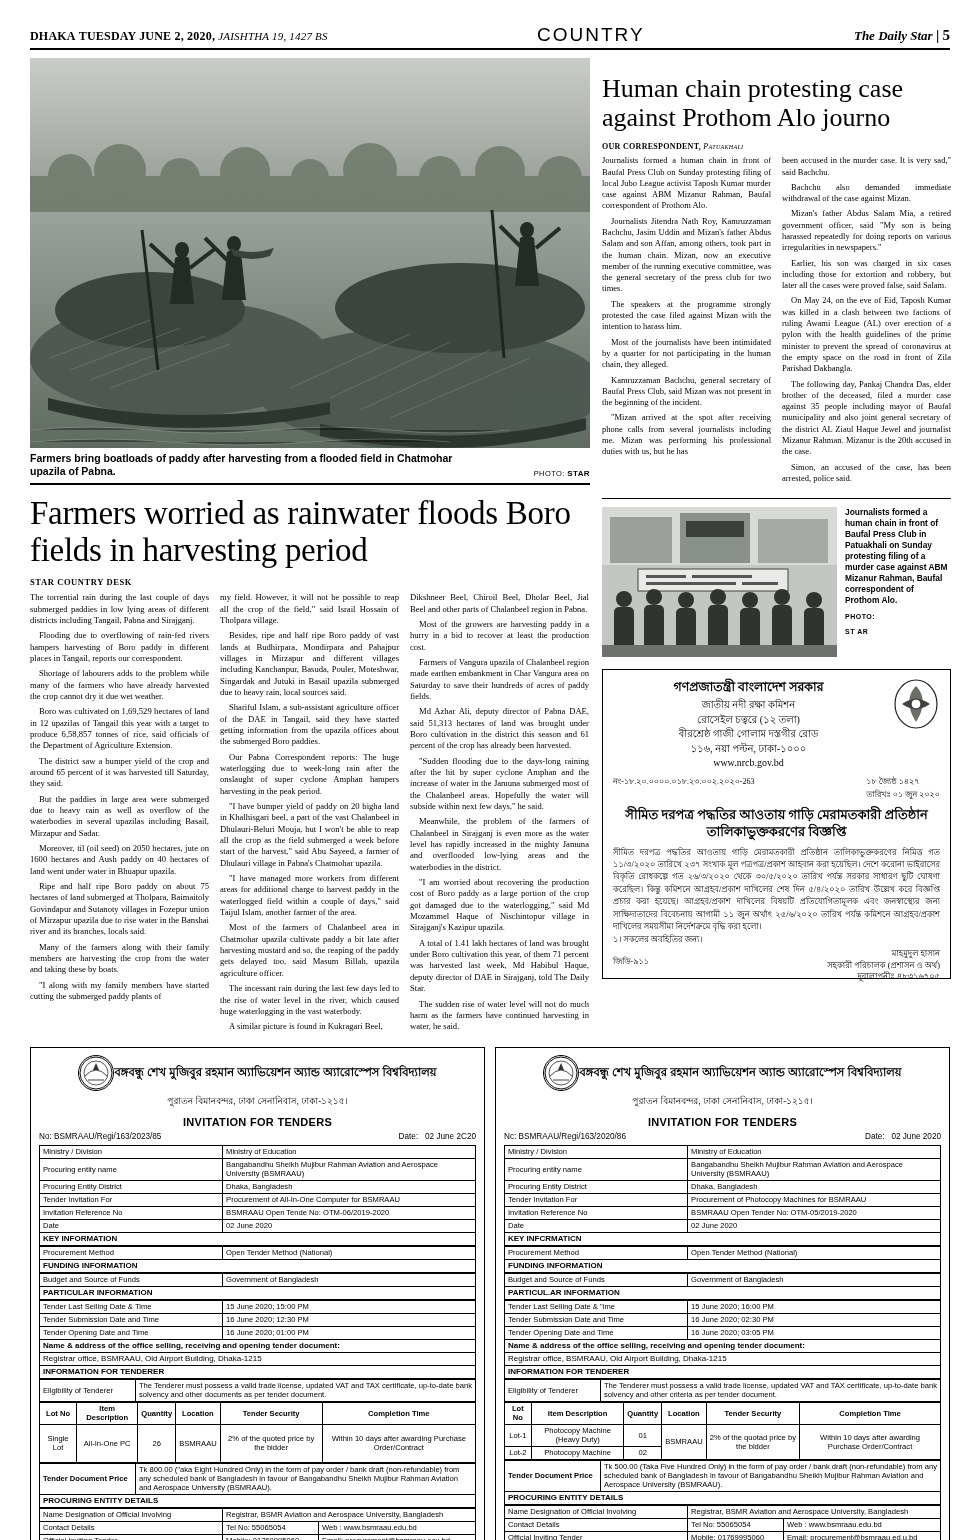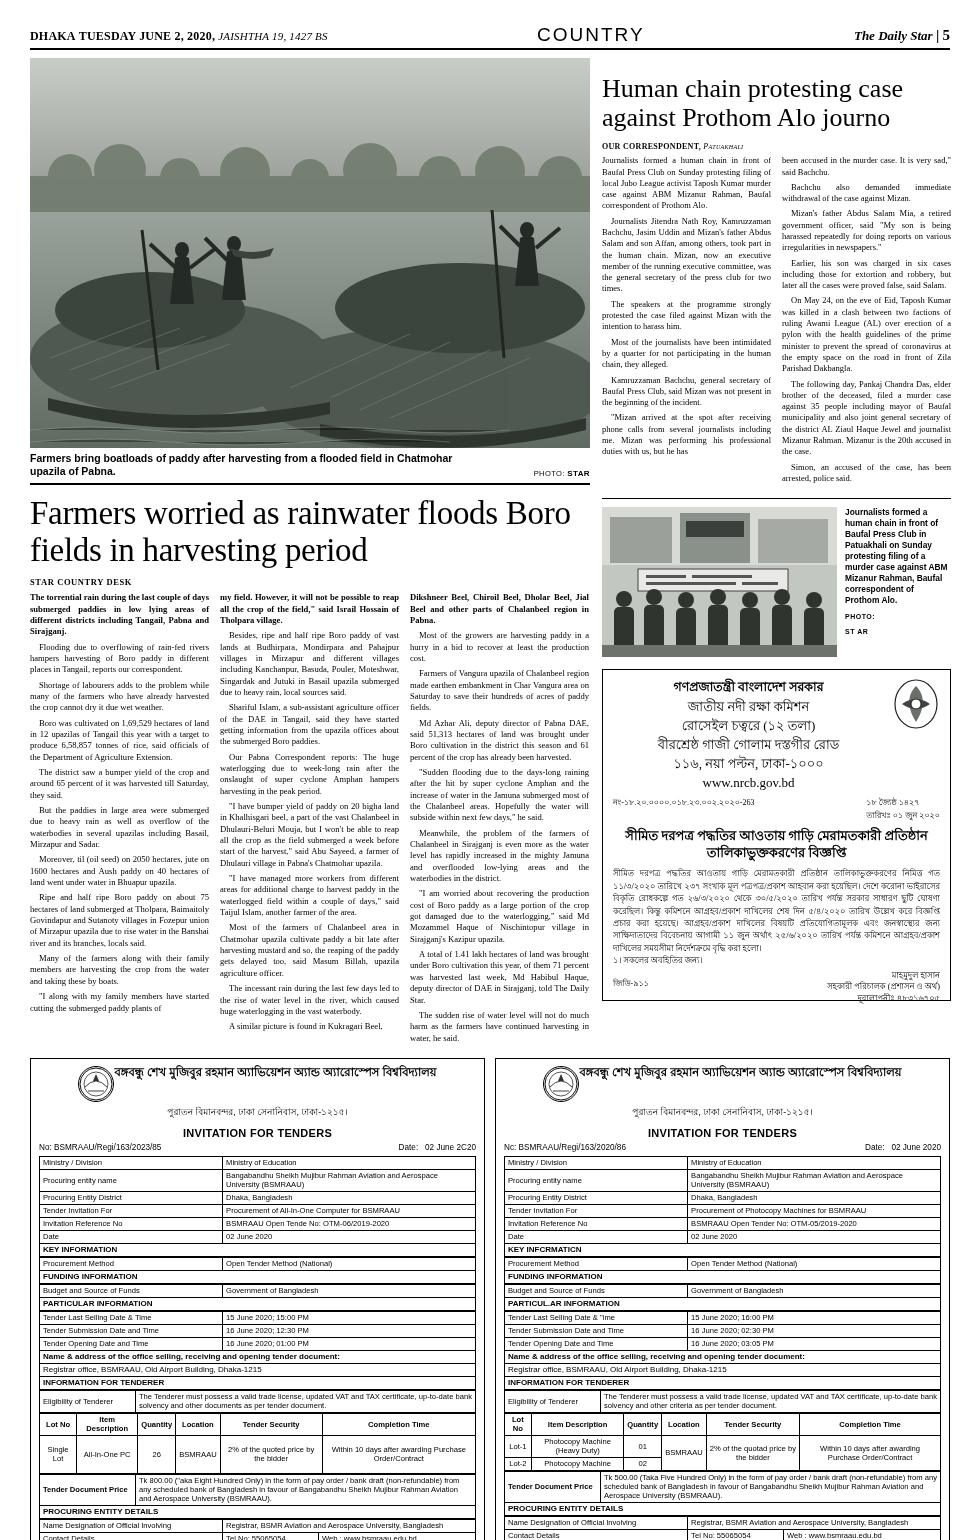--- a/index.html
+++ b/index.html
@@ -28,53 +28,53 @@
   .photo-caption .cap{font-size:10.5px;font-weight:bold;font-family:"Liberation Sans",sans-serif;max-width:440px;line-height:1.25;}
   .photo-caption .credit{font-size:7.5px;letter-spacing:.4px;font-family:"Liberation Sans",sans-serif;}
   .photo-caption .credit b{font-size:8px;}
 
   .headline{font-size:33px;line-height:1.12;font-weight:normal;margin:10px 0 8px 0;letter-spacing:-0.3px;}
   .byline{font-size:8.5px;font-weight:bold;letter-spacing:.6px;font-family:"Liberation Serif",serif;border-bottom:0;margin-bottom:5px;}
 
   .three-col{display:flex;gap:11px;}
   .three-col .c{width:179px;font-size:8.6px;line-height:1.32;text-align:justify;}
   .three-col .c p{margin:0 0 4px 0;text-indent:9px;}
-  .three-col .c p.first{text-indent:0;font-weight:bold;}
+  .three-col .c p.first{text-indent:0;}
 
   
   .r-head{font-size:26px;line-height:1.12;margin:16px 0 10px 0;}
   .r-byline{font-size:8px;font-variant:small-caps;font-weight:bold;letter-spacing:.3px;margin-bottom:4px;}
   .r-byline i{font-weight:normal;font-style:italic;}
   .two-col{display:flex;gap:11px;}
   .two-col .c{width:169px;font-size:8.5px;line-height:1.33;text-align:justify;}
   .two-col .c p{margin:0 0 4px 0;text-indent:9px;}
   .two-col .c p.first{text-indent:0;}
 
   .r-photo-wrap{display:flex;gap:8px;margin-top:10px;border-top:1px solid #000;padding-top:8px;}
   .r-photo{width:235px;height:150px;background:#b9bdb8;position:relative;overflow:hidden;}
   .r-photo-cap{width:105px;font-size:8.4px;font-weight:bold;line-height:1.3;font-family:"Liberation Sans",sans-serif;}
   .r-photo-cap .ph{font-weight:bold;font-size:7px;letter-spacing:.5px;margin-top:6px;display:block;}
 
   
   .notice{border:1px solid #000;margin-top:12px;padding:8px 10px 10px 10px;}
   .notice .n-top{display:flex;gap:8px;align-items:flex-start;}
   .notice .n-txt{flex:1;text-align:center;}
   .n-title{font-size:12.5px;font-weight:bold;}
-  .n-sub{font-size:13px;line-height:1.45;}
+  .n-sub{font-size:10px;line-height:1.45;}
   .crest{width:48px;height:52px;flex:0 0 48px;position:relative;}
   .n-meta{display:flex;justify-content:space-between;font-size:8px;margin-top:4px;}
   .n-head2{text-align:center;font-size:13px;font-weight:bold;line-height:1.3;margin:6px 0 6px 0;}
   .n-body{font-size:8.3px;line-height:1.5;text-align:justify;}
   .n-sign{margin-top:2px;text-align:right;font-size:8.3px;line-height:1.4;}
   .n-left-small{font-size:8px;margin-top:-28px;}
 
   
   .tenders{display:flex;gap:10px;padding:10px 30px 0 30px;}
   .tender{width:455px;border:1px solid #000;padding:7px 8px 6px 8px;box-sizing:border-box;font-family:"Liberation Sans",sans-serif;}
-  .t-head{display:flex;justify-content:center;}
+  .t-head{display:flex;align-items:center;justify-content:center;}
   .t-logo{width:34px;height:34px;border-radius:50%;border:1px solid #000;position:relative;flex:0 0 34px;}
   .t-uni{font-size:11.5px;font-weight:bold;text-align:center;line-height:1.2;}
   .t-addr{font-size:9px;text-align:center;margin-top:3px;}
   .t-title{text-align:center;font-size:11px;font-weight:bold;margin:7px 0 4px 0;letter-spacing:.3px;}
   .t-row-no{display:flex;justify-content:space-between;font-size:8.2px;margin-bottom:4px;}
   table.t{width:100%;border-collapse:collapse;font-size:7.6px;}
   table.t td,table.t th{border:1px solid #000;padding:1.5px 3px;vertical-align:middle;}
   .sec{font-weight:bold;font-size:8px;border:1px solid #000;border-top:0;padding:1.5px 3px;}
   .lbl{width:42%;}
   .centerc{text-align:center;}

